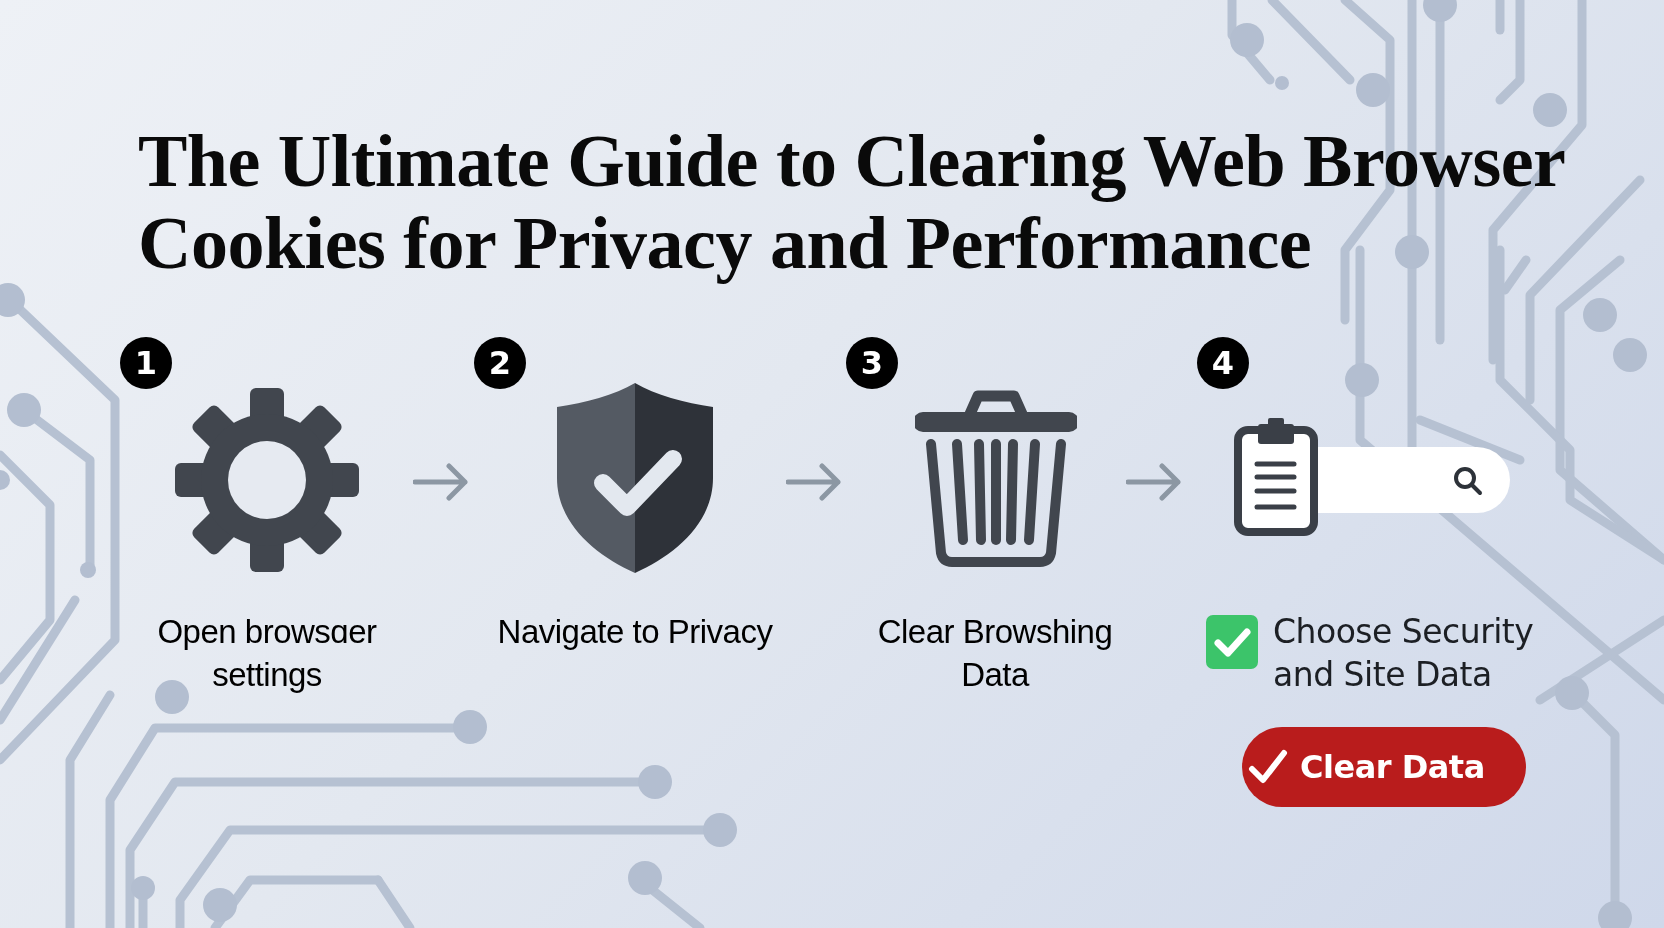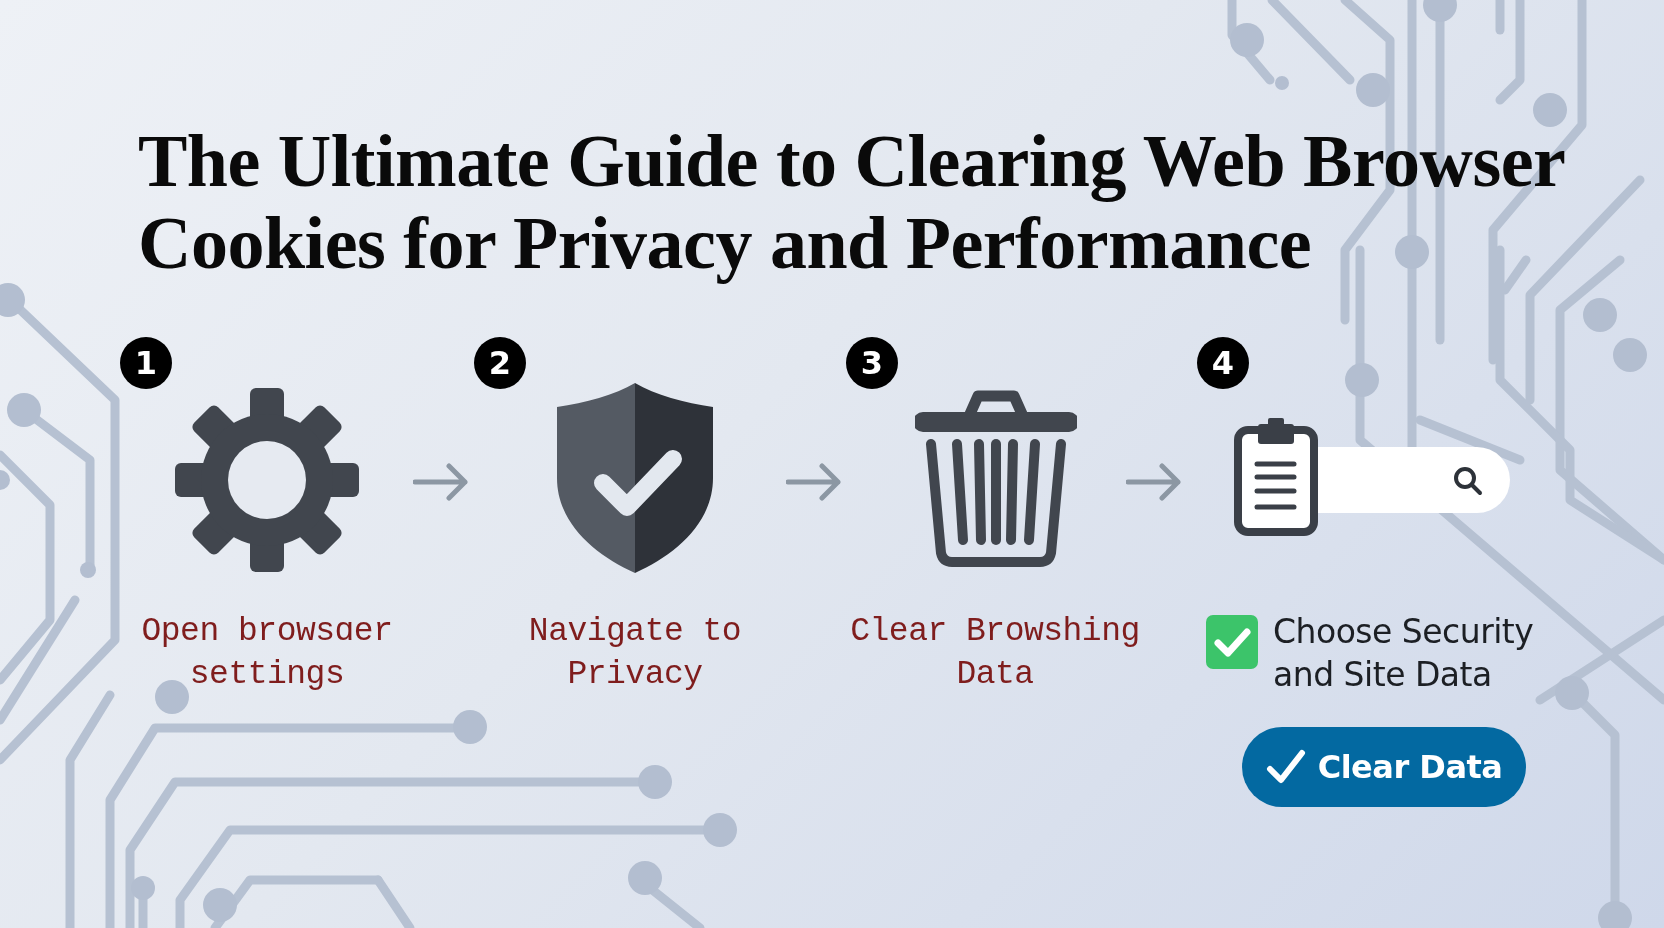--- a/index.html
+++ b/index.html
@@ -16,42 +16,42 @@
     letter-spacing:-0.5px;
   }
   .badge {
     position:absolute; width:52px; height:52px; border-radius:50%;
     background:#000; color:#fff; font-weight:bold; font-size:32px;
     display:flex; align-items:center; justify-content:center;
     font-family:"DejaVu Sans", sans-serif;
   }
   .step-label {
     position:absolute; text-align:center; font-size:33px; line-height:43px;
-    color:#7f1d1d; width:360px; font-family:Liberation Mono, monospace;
+    color:#000000; width:360px; font-family:Liberation Sans, sans-serif;
     letter-spacing:-0.5px;
   }
   .arrow { position:absolute; width:56px; height:40px; }
   .icon { position:absolute; }
   .searchbar {
     position:absolute; left:1300px; top:447px; width:210px; height:66px;
     background:#ffffff; border-radius:0 33px 33px 0;
   }
   .search-glyph { position:absolute; right:26px; top:18px; width:32px; height:32px; }
   .checkbox {
     position:absolute; left:1206px; top:615px; width:52px; height:54px;
     background:#3cc46a; border-radius:7px; cursor:pointer;
   }
   .step4-label {
     position:absolute; left:1273px; top:610px; font-size:33px; line-height:43px;
     color:#1c1f24; letter-spacing:-0.5px; font-family:"DejaVu Sans", sans-serif;
   }
   .clear-btn {
     position:absolute; left:1242px; top:727px; width:284px; height:80px;
-    background:#0369a1; border-radius:40px; color:#fff; border:none;
-    display:flex; align-items:center; justify-content:center; gap:12px;
+    background:#b91c1c; border-radius:40px; color:#fff; border:none;
+    display:flex; align-items:center; gap:12px;
     font-size:32px; font-weight:bold; cursor:pointer;
     font-family:"DejaVu Sans", sans-serif; letter-spacing:-0.5px;
   }
 </style>
 </head>
 <body>
 
 <svg id="circuits" viewBox="0 0 1664 928">
   <g stroke="#b6c1d2" stroke-width="9" fill="none" stroke-linecap="round" stroke-linejoin="round">
 

